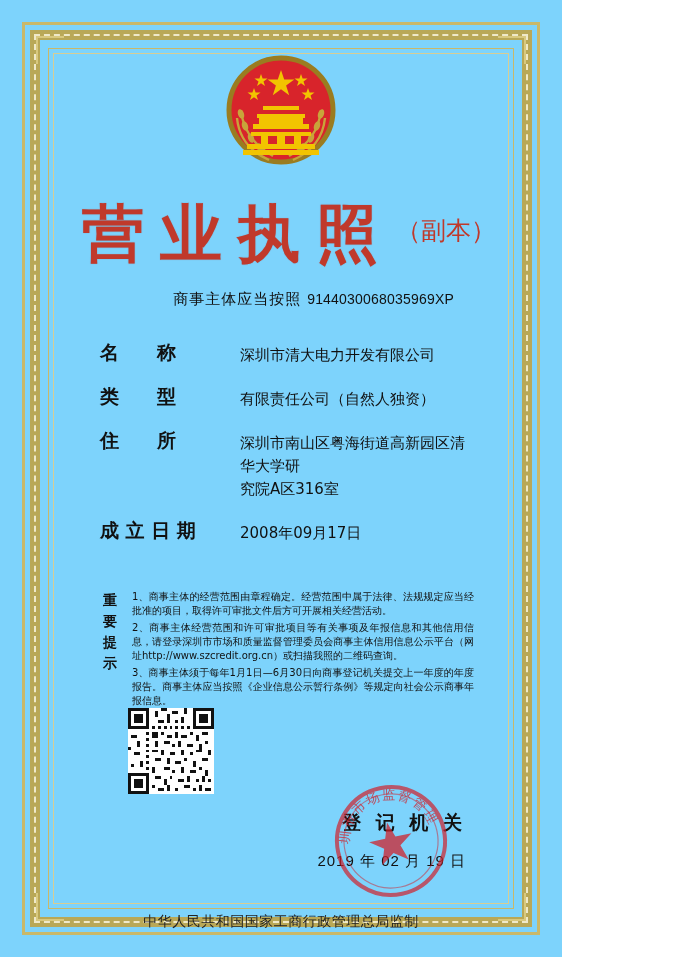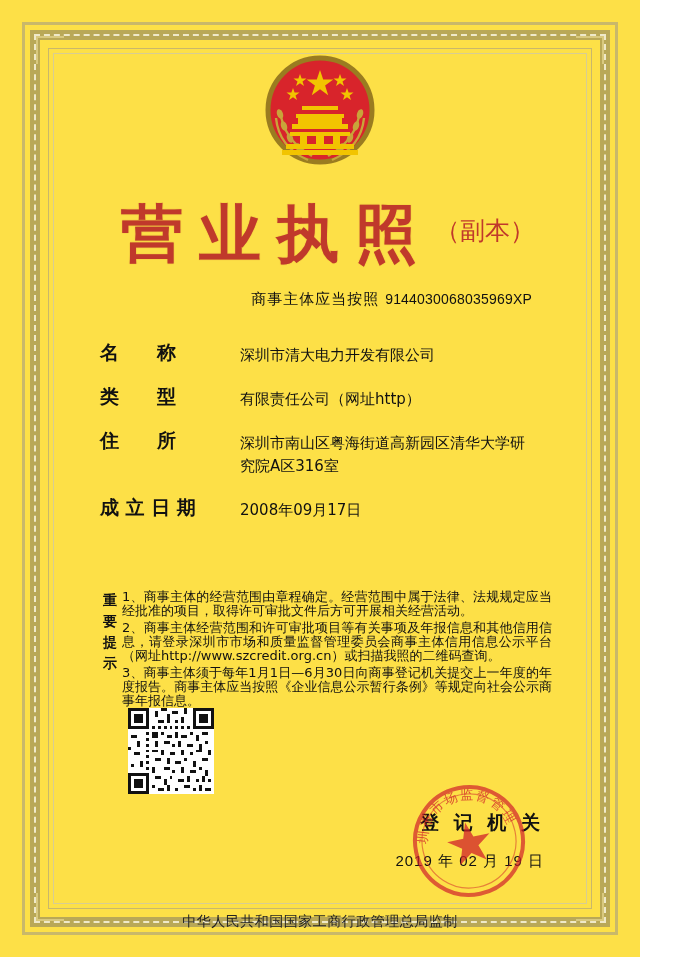--- a/index.html
+++ b/index.html
@@ -8,23 +8,23 @@
   }
   body {
     width: 679px;
     height: 957px;
     background: #ffffff;
     font-family: "Liberation Sans", sans-serif;
     overflow: hidden;
   }
   .certificate {
     position: relative;
-    width: 640px;
+    width: 562px;
     height: 957px;
-    background: #fde047;
+    background: #7dd3fc;
     box-sizing: border-box;
   }
   
   .border-outer {
     position: absolute;
     left: 22px; top: 22px; right: 22px; bottom: 22px;
     border: 3px solid #c9b86a;
     box-sizing: border-box;
   }
   .border-mid {
@@ -163,23 +163,23 @@
   .notice-title {
     flex: 0 0 24px;
     font-family: "DejaVu Serif", serif;
     font-size: 14px;
     font-weight: bold;
     color: #111;
     line-height: 21px;
     text-align: center;
   }
   .notice-body {
-    margin-left: 0;
+    margin-left: 10px;
     font-family: "DejaVu Sans", sans-serif;
-    font-size: 13px;
+    font-size: 10px;
     color: #111;
     line-height: 14px;
   }
   .notice-body p {
     margin: 0 0 3px 0;
     text-align: justify;
   }
   
   .qr {
     position: absolute;
@@ -301,21 +301,21 @@
     <span class="credit-label">商事主体应当按照</span><span class="credit-value">9144030068035969XP</span>
   </div>
 
   <div class="fields">
     <div class="field">
       <div class="field-label">名　　称</div>
       <div class="field-value">深圳市清大电力开发有限公司</div>
     </div>
     <div class="field">
       <div class="field-label">类　　型</div>
-      <div class="field-value">有限责任公司（网址http）</div>
+      <div class="field-value">有限责任公司（自然人独资）</div>
     </div>
     <div class="field">
       <div class="field-label">住　　所</div>
       <div class="field-value">
         <span>深圳市南山区粤海街道高新园区清华大学研</span>
         <span class="line2">究院A区316室</span>
       </div>
     </div>
     <div class="field">
       <div class="field-label">成 立 日 期</div>

